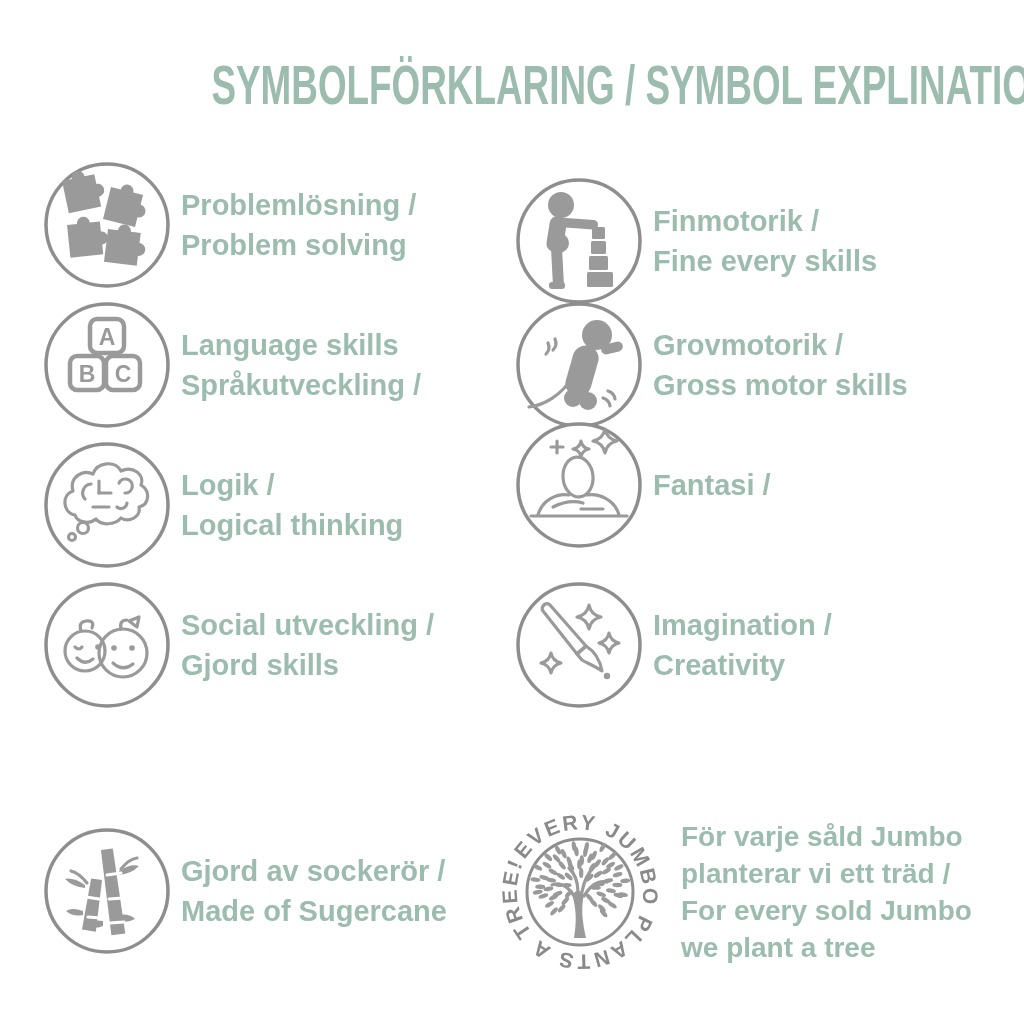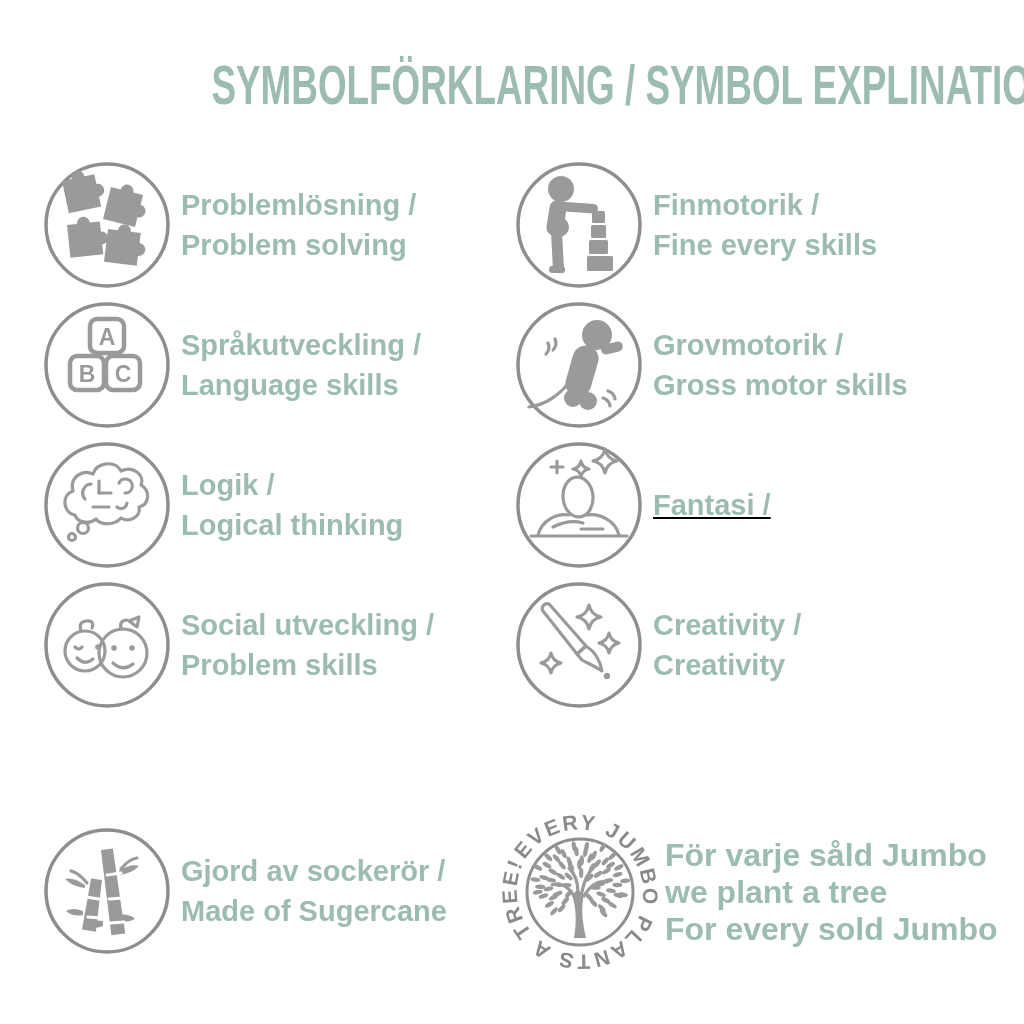--- a/index.html
+++ b/index.html
@@ -10,26 +10,26 @@
          color:#9bbcae;font-weight:bold;font-size:55px;line-height:55px;white-space:nowrap;}
   .title-inner{display:inline-block;transform:scaleX(0.67);transform-origin:50% 50%;letter-spacing:0px;}
 
   .item{position:absolute;display:flex;align-items:center;height:130px;}
   .icon-box{width:130px;height:130px;flex:0 0 130px;}
   .icon-box svg{width:130px;height:130px;display:block;}
   .badge-box{width:170px;height:170px;flex:0 0 170px;}
   .badge-box svg{width:170px;height:170px;display:block;}
 
   .labels{margin-left:9px;color:#9bbcae;font-weight:bold;font-size:29px;line-height:40px;white-space:nowrap;}
-  .labels.small{font-size:32px;line-height:37px;margin-left:0;}
+  .labels.small{font-size:28px;line-height:37px;margin-left:16px;}
 
   
-  .p-r1L{left:42px;top:160px;}  .p-r1R{left:514px;top:160px;}
+  .p-r1L{left:42px;top:160px;}  .p-r1R{left:514px;top:176px;}
   .p-r2L{left:42px;top:300px;}  .p-r2R{left:514px;top:300px;}
-  .p-r3L{left:42px;top:440px;}  .p-r3R{left:514px;top:440px;text-decoration:underline;}
+  .p-r3L{left:42px;top:440px;}  .p-r3R{left:514px;top:420px;}
   .p-r4L{left:42px;top:580px;}  .p-r4R{left:514px;top:580px;}
   .p-r5L{left:42px;top:826px;}  .p-r5R{left:495px;top:807px;height:170px;}
 
   .stroke{fill:none;stroke:#9a9a9a;stroke-width:3.2;stroke-linecap:round;stroke-linejoin:round;}
   .fillg{fill:#9a9a9a;stroke:none;}
   .ring{fill:#ffffff;stroke:#8e8e8e;stroke-width:3.5;}
 </style>
 </head>
 <body>
 
@@ -91,22 +91,22 @@
           <rect x="-1" y="-9" width="34" height="34" rx="7"></rect>
         </g>
         <g fill="#9a9a9a" font-family="Liberation Sans, DejaVu Sans, sans-serif" font-weight="bold" font-size="23" text-anchor="middle">
           <text x="0" y="-20">A</text>
           <text x="-20" y="17">B</text>
           <text x="16" y="17">C</text>
         </g>
       </svg>
     </div>
     <div class="labels">
+      <div>Language skills</div>
       <div>Språkutveckling /</div>
-      <div>Language skills</div>
     </div>
   </div>
 
   <div class="item p-r2R">
     <div class="icon-box">
       <svg viewBox="-65 -65 130 130" xmlns="http://www.w3.org/2000/svg">
         <circle class="ring" cx="0" cy="0" r="61"></circle>
         <g class="fillg">
           <circle cx="18" cy="-30" r="15"></circle>
           <rect x="22" y="-22" width="22" height="10" rx="5" transform="rotate(-14 33 -17)"></rect>
@@ -190,40 +190,40 @@
         </g>
         <g class="fillg">
           <circle cx="-9" cy="2" r="2.8"></circle>
           <circle cx="7" cy="3" r="2.8"></circle>
           <circle cx="25" cy="3" r="2.8"></circle>
         </g>
       </svg>
     </div>
     <div class="labels">
       <div>Social utveckling /</div>
-      <div>Problem skills</div>
+      <div>Gjord skills</div>
     </div>
   </div>
 
   <div class="item p-r4R">
     <div class="icon-box">
       <svg viewBox="-65 -65 130 130" xmlns="http://www.w3.org/2000/svg">
         <circle class="ring" cx="0" cy="0" r="61"></circle>
         <g class="stroke">
           <path d="M-36,-34 C-39,-38 -33,-44 -29,-40 L7,1 L-2,9 Z"></path>
           <path d="M-2,9 L7,1 C15,6 21,15 23,26 C16,21 8,18 3,15 C1,13 0,11 -2,9 Z"></path>
           <circle cx="28" cy="31" r="1.6" fill="#9a9a9a"></circle>
           <path d="M10,-40 Q12,-30 22,-28 Q12,-26 10,-16 Q8,-26 -2,-28 Q8,-30 10,-40 Z"></path>
           <path d="M30,-12 Q31.6,-4 40,-2 Q31.6,0 30,8 Q28.4,0 20,-2 Q28.4,-4 30,-12 Z"></path>
           <path d="M-28,8 Q-26.4,16 -18,18 Q-26.4,20 -28,28 Q-29.6,20 -38,18 Q-29.6,16 -28,8 Z"></path>
         </g>
       </svg>
     </div>
     <div class="labels">
-      <div>Creativity /</div>
+      <div>Imagination /</div>
       <div>Creativity</div>
     </div>
   </div>
 
   <div class="item p-r5L">
     <div class="icon-box">
       <svg viewBox="-65 -65 130 130" xmlns="http://www.w3.org/2000/svg">
         <circle class="ring" cx="0" cy="0" r="61"></circle>
         <g class="fillg">
           <path transform="rotate(9 -14 14)" d="M-20,-12 h11 l2,52 h-14 z"></path>
@@ -334,18 +334,19 @@
             <ellipse cx="22.6" cy="-44.5" rx="2.2" ry="5.0" transform="rotate(28 22.6 -44.5)"></ellipse>
             <ellipse cx="32.4" cy="-36.0" rx="2.2" ry="5.0" transform="rotate(46 32.4 -36.0)"></ellipse>
             <ellipse cx="38.8" cy="-24.5" rx="2.2" ry="5.0" transform="rotate(64 38.8 -24.5)"></ellipse>
             <ellipse cx="45.2" cy="-11.2" rx="2.2" ry="5.0" transform="rotate(83 45.2 -11.2)"></ellipse>
             <ellipse cx="42.9" cy="2.6" rx="2.2" ry="5.0" transform="rotate(101 42.9 2.6)"></ellipse>
           </g>
       </svg>
     </div>
     <div class="labels small">
       <div>För varje såld Jumbo</div>
+      <div>planterar vi ett träd /</div>
+      <div>For every sold Jumbo</div>
       <div>we plant a tree</div>
-      <div>For every sold Jumbo</div>
     </div>
   </div>
 
 </div>
 
 </body></html>

